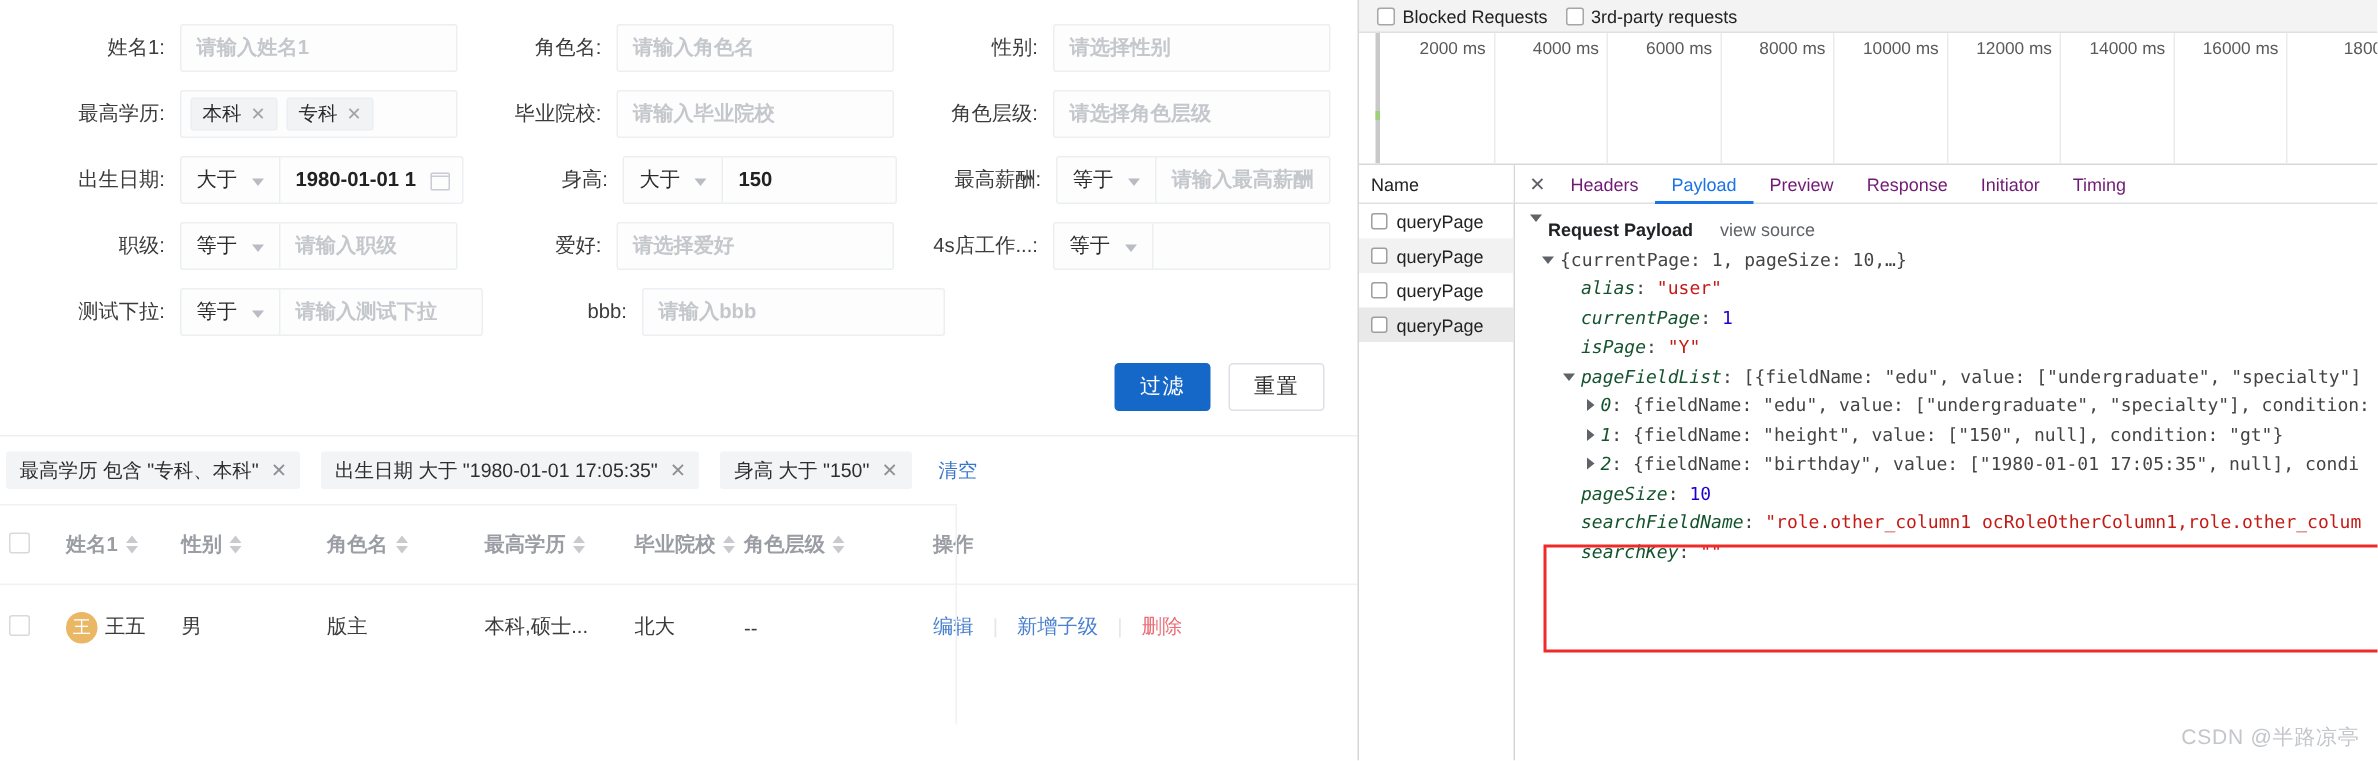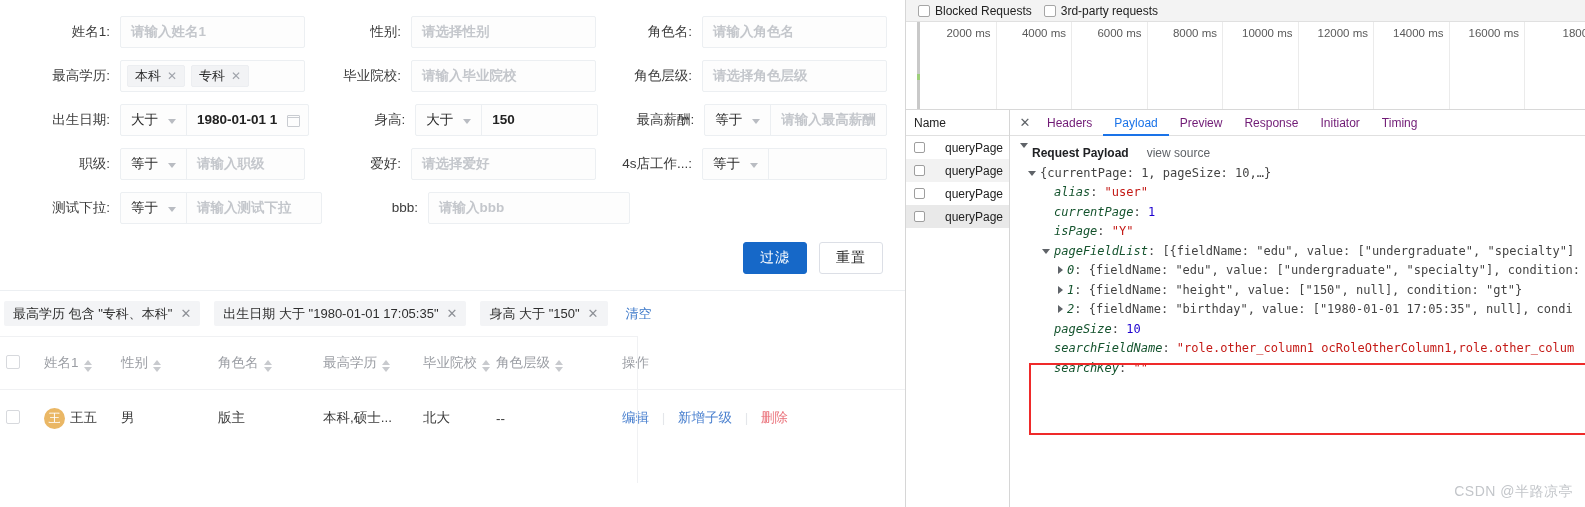--- a/index.html
+++ b/index.html
@@ -121,21 +121,21 @@
   }
   .cell { flex: 0 0 auto; font-size: 13.5px; color:#3a3a3a; padding-right: 6px;}
   .cell.ck { width: 36px; padding-left: 6px; }
   .cell.c-name { width: 85px; padding-left:8px; }
   .cell.c-sex { width: 97px; }
   .cell.c-role { width: 105px; }
   .cell.c-edu { width: 100px; }
   .cell.c-sch { width: 73px; }
   .cell.c-lvl { width: 104px; }
   .cell.c-op { width: 265px; padding-left: 22px; }
-  .th { color:#9a9da3; display:flex; align-items:flex-end; gap:5px; }
+  .th { color:#9a9da3; display:flex; align-items:center; gap:5px;font-weight:bold; }
   .sorter { display:inline-flex; flex-direction:column; gap:2px; }
   .sorter i {
     display:block; width:0; height:0;
     border-left:4px solid transparent; border-right:4px solid transparent;
   }
   .sorter i.up { border-bottom:5px solid #c8cace; }
   .sorter i.dn { border-top:5px solid #c8cace; }
   .cbx {
     width: 14px; height: 14px; border:1px solid #d7d9dd;
     border-radius:2px; background:#fff; display:inline-block;
@@ -200,21 +200,21 @@
   .namecol {
     width: 104px; flex: 0 0 104px;
     border-right: 1px solid #d6d6d6; background:#fff;
   }
   .namecol-head {
     height: 26px; display:flex; align-items:center;
     padding-left: 8px; font-size: 12px; color:#222;
     border-bottom: 1px solid #e0e0e0; background:#fff;
   }
   .req {
-    height: 23px; display:flex; align-items:center; gap:20px;
+    height: 23px; display:flex; align-items:center; gap:6px;
     padding-left: 8px; font-size: 12px; color:#222; cursor:pointer;
   }
   .req:nth-child(odd) { background:#f2f2f2; }
   .req.sel { background:#e9e9e9; }
   .req .rbox { width:11px;height:11px;border:1px solid #9e9e9e;background:#fff;border-radius:2px;}
 
   .detail { flex: 1 1 auto; min-width:0; position:relative; }
   .dtabs {
     height: 26px; display:flex; align-items:center; gap:0;
     border-bottom: 1px solid #e0e0e0; background:#fff;
@@ -271,30 +271,30 @@
 
     <div class="form-area">
 
       <div class="form-row">
         <div class="form-cell c1">
           <div class="fc-label">姓名1:</div>
           <div class="fc-control">
             <div class="fc-input ph">请输入姓名1</div>
           </div>
         </div>
+        <div class="form-cell c3">
+          <div class="fc-label">角色名:</div>
+          <div class="fc-control">
+            <div class="fc-input ph">请输入角色名</div>
+          </div>
+        </div>
         <div class="form-cell c2">
           <div class="fc-label">性别:</div>
           <div class="fc-control">
             <div class="fc-input ph">请选择性别</div>
-          </div>
-        </div>
-        <div class="form-cell c3">
-          <div class="fc-label">角色名:</div>
-          <div class="fc-control">
-            <div class="fc-input ph">请输入角色名</div>
           </div>
         </div>
       </div>
 
       <div class="form-row">
         <div class="form-cell c1">
           <div class="fc-label">最高学历:</div>
           <div class="fc-control">
             <div class="tags-wrap">
               <span class="mini-tag">

